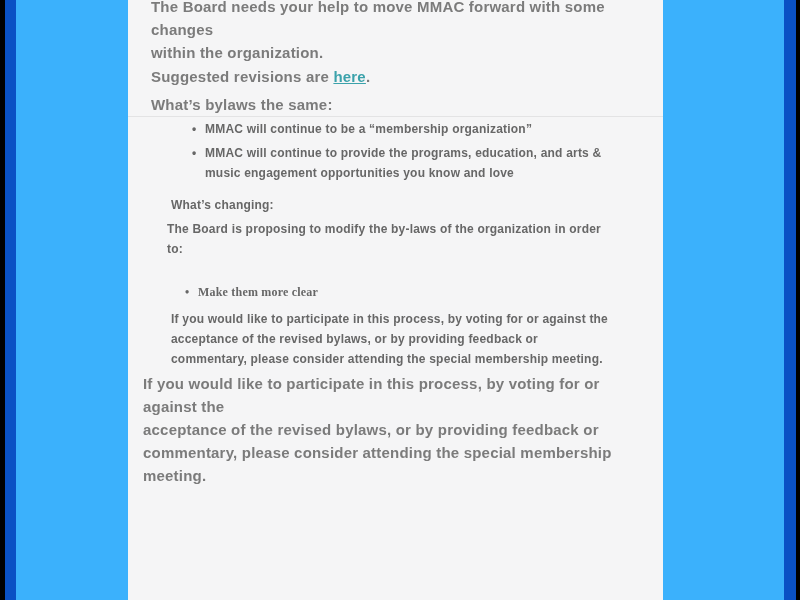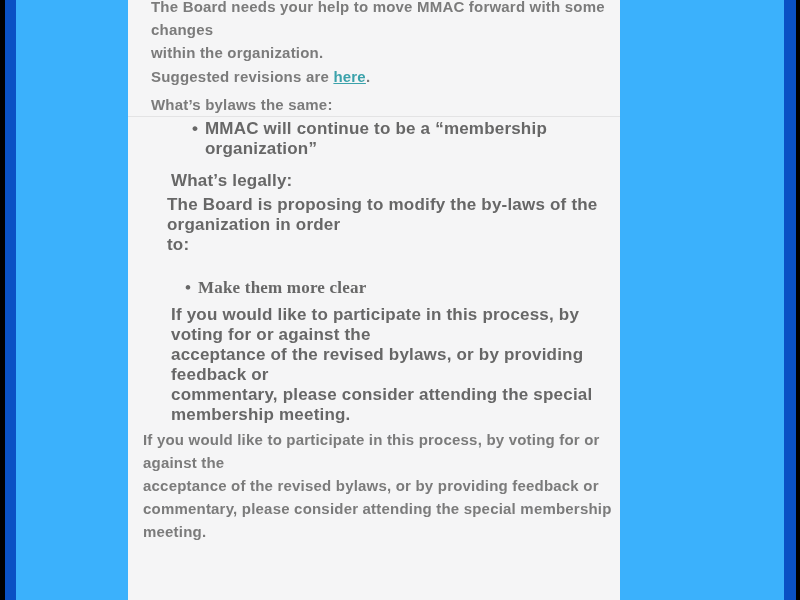--- a/index.html
+++ b/index.html
@@ -14,31 +14,31 @@
     background: #3bb1fc; overflow: hidden;
   }
   .edge { position: absolute; top: 0; bottom: 0; }
   .edge.black-l { left: 0; width: 5px; background: #000; }
   .edge.dark-l  { left: 5px; width: 11px; background: #0a51c4; }
   .edge.dark-r  { right: 4px; width: 12px; background: #0a51c4; }
   .edge.black-r { right: 0; width: 4px; background: #000; }
 
   .email {
     position: absolute; left: 128px; top: 0;
-    width: 492px; height: 600px;
+    width: 535px; height: 600px;
     background: #f5f5f6; overflow: hidden;
   }
 
   p { margin: 0; white-space: pre-line; }
   .lg {
     font-size: 15px; line-height: 23px; font-weight: bold;
     color: #7b7b7b; letter-spacing: 0.2px;
   }
   .sm {
-    font-size: 17px; line-height: 20px; font-weight: bold;
+    font-size: 12px; line-height: 20px; font-weight: bold;
     color: #676767; letter-spacing: 0.2px;
   }
 
   .intro { padding: 0 8px 0 23px; border-bottom: 1px solid #e3e3e4; }
   .intro .p1 { margin-top: -5px; }
   .intro .p2 { margin-top: 3px; }
   .intro .p3 { margin-top: 1px; }
   .intro .p4 { margin-top: 5px; }
 
   .rest { padding: 0 8px 0 15px; }
@@ -77,23 +77,25 @@
     <section class="intro">
       <p class="lg p1">The Board needs your help to move MMAC forward with some changes
 within the organization.</p>
       <p class="lg p3"><span>Suggested revisions are</span> <a class="link">here</a><span>.</span></p>
       <p class="lg p4">What’s bylaws the same:</p>
     </section>
 
     <section class="rest">
       <ul class="sm staying">
         <li>MMAC will continue to be a “membership organization”</li>
+        <li>MMAC will continue to provide the programs, education, and arts &amp;
+music engagement opportunities you know and love</li>
       </ul>
 
-      <p class="sm indent p5">What’s legally:</p>
+      <p class="sm indent p5">What’s changing:</p>
       <p class="sm indent p6">The Board is proposing to modify the by-laws of the organization in order
 to:</p>
 
       <ul class="sm changing">
         <li>Make them more clear</li>
       </ul>
 
       <p class="sm indent p7">If you would like to participate in this process, by voting for or against the
 acceptance of the revised bylaws, or by providing feedback or
 commentary, please consider attending the special membership meeting.</p>

